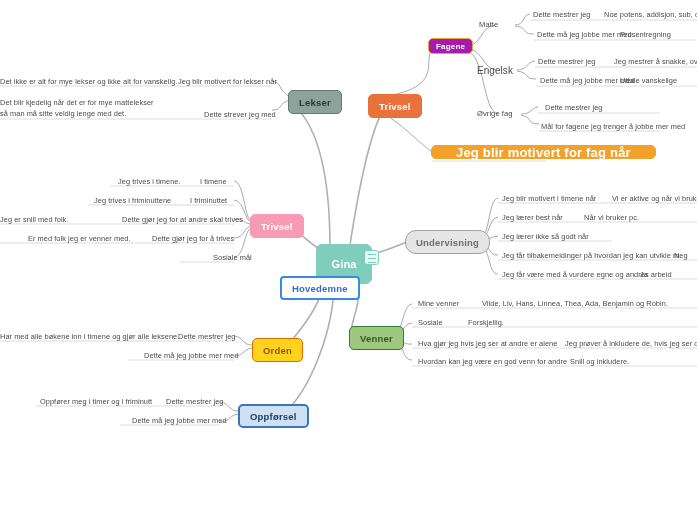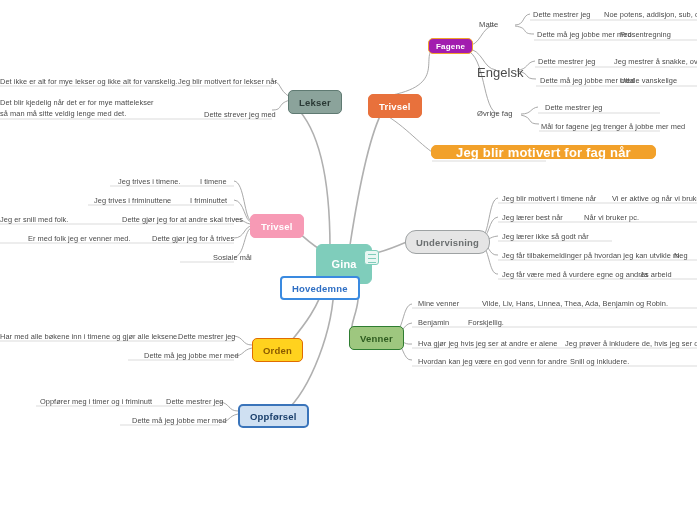--- a/index.html
+++ b/index.html
@@ -187,21 +187,21 @@
 
   <div class="chip sub c-underv" style="left:405px; top:230px;">Undervisning</div>
 
   <div class="chip sub c-venner" style="left:349px; top:326px;">Venner</div>
 
   <div class="chip sub c-orden" style="left:252px; top:338px;">Orden</div>
 
   <div class="chip sub c-oppforsel" style="left:238px; top:404px;">Oppførsel</div>
 
   <div class="leaf" style="left:479px; top:19px; font-size:7.6px;">Matte</div>
-  <div class="leaf" style="left:477px; top:64px; font-size:13px;">Engelsk</div>
+  <div class="leaf" style="left:477px; top:64px; font-size:10px;">Engelsk</div>
   <div class="leaf" style="left:477px; top:108px; font-size:7.6px;">Øvrige fag</div>
 
   <div class="leaf" style="left:533px; top:10px;">Dette mestrer jeg</div>
   <div class="leaf" style="left:604px; top:10px;">Noe potens, addisjon, sub, del,</div>
   <div class="leaf" style="left:537px; top:30px;">Dette må jeg jobbe mer med</div>
   <div class="leaf" style="left:620px; top:30px;">Prosentregning</div>
 
   <div class="leaf" style="left:538px; top:57px;">Dette mestrer jeg</div>
   <div class="leaf" style="left:614px; top:57px;">Jeg mestrer å snakke, overse</div>
   <div class="leaf" style="left:540px; top:76px;">Dette må jeg jobbe mer med</div>
@@ -230,21 +230,21 @@
   <div class="leaf" style="left:502px; top:213px;">Jeg lærer best når</div>
   <div class="leaf" style="left:584px; top:213px;">Når vi bruker pc.</div>
   <div class="leaf" style="left:502px; top:232px;">Jeg lærer ikke så godt når</div>
   <div class="leaf" style="left:502px; top:251px;">Jeg får tilbakemeldinger på hvordan jeg kan utvikle meg</div>
   <div class="leaf" style="left:674px; top:251px;">N</div>
   <div class="leaf" style="left:502px; top:270px;">Jeg får være med å vurdere egne og andres arbeid</div>
   <div class="leaf" style="left:640px; top:270px;">Ja</div>
 
   <div class="leaf" style="left:418px; top:299px;">Mine venner</div>
   <div class="leaf" style="left:482px; top:299px;">Vilde, Liv, Hans, Linnea, Thea, Ada, Benjamin og Robin.</div>
-  <div class="leaf" style="left:418px; top:318px;">Benjamin</div>
+  <div class="leaf" style="left:418px; top:318px;">Sosiale</div>
   <div class="leaf" style="left:468px; top:318px;text-align:center;">Forskjellig.</div>
   <div class="leaf" style="left:418px; top:339px;">Hva gjør jeg hvis jeg ser at andre er alene</div>
   <div class="leaf" style="left:565px; top:339px;">Jeg prøver å inkludere de, hvis jeg ser det.</div>
   <div class="leaf" style="left:418px; top:357px;">Hvordan kan jeg være en god venn for andre</div>
   <div class="leaf" style="left:570px; top:357px;">Snill og inkludere.</div>
 
   <div class="leaf" style="left:0px; top:332px;">Har med alle bøkene inn i timene og gjør alle leksene.</div>
   <div class="leaf" style="left:178px; top:332px;">Dette mestrer jeg</div>
   <div class="leaf" style="left:144px; top:351px;">Dette må jeg jobbe mer med</div>
 

